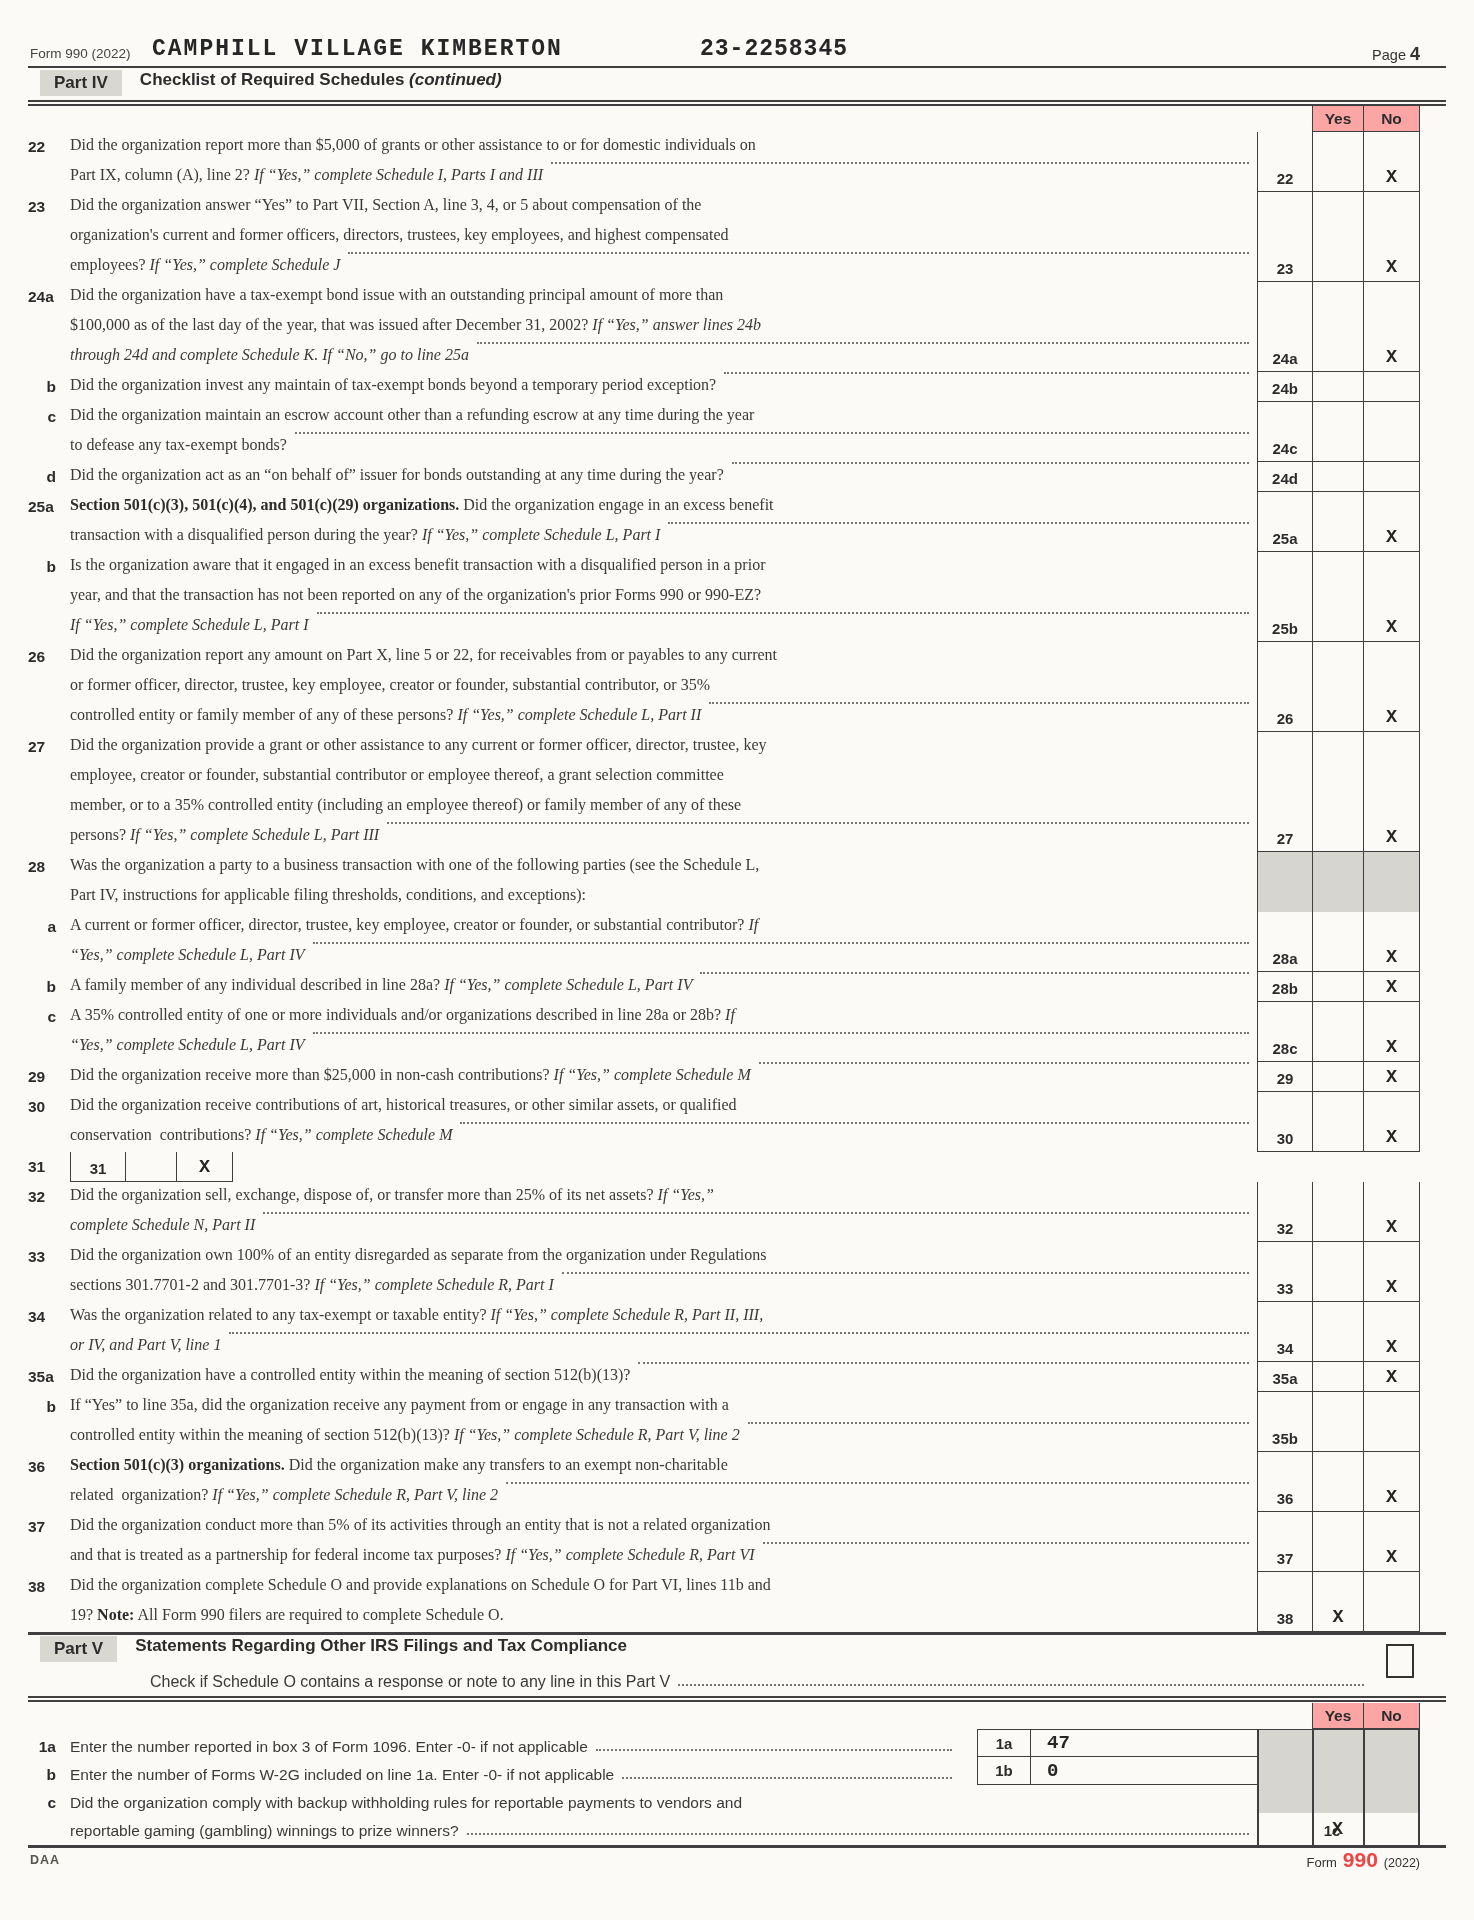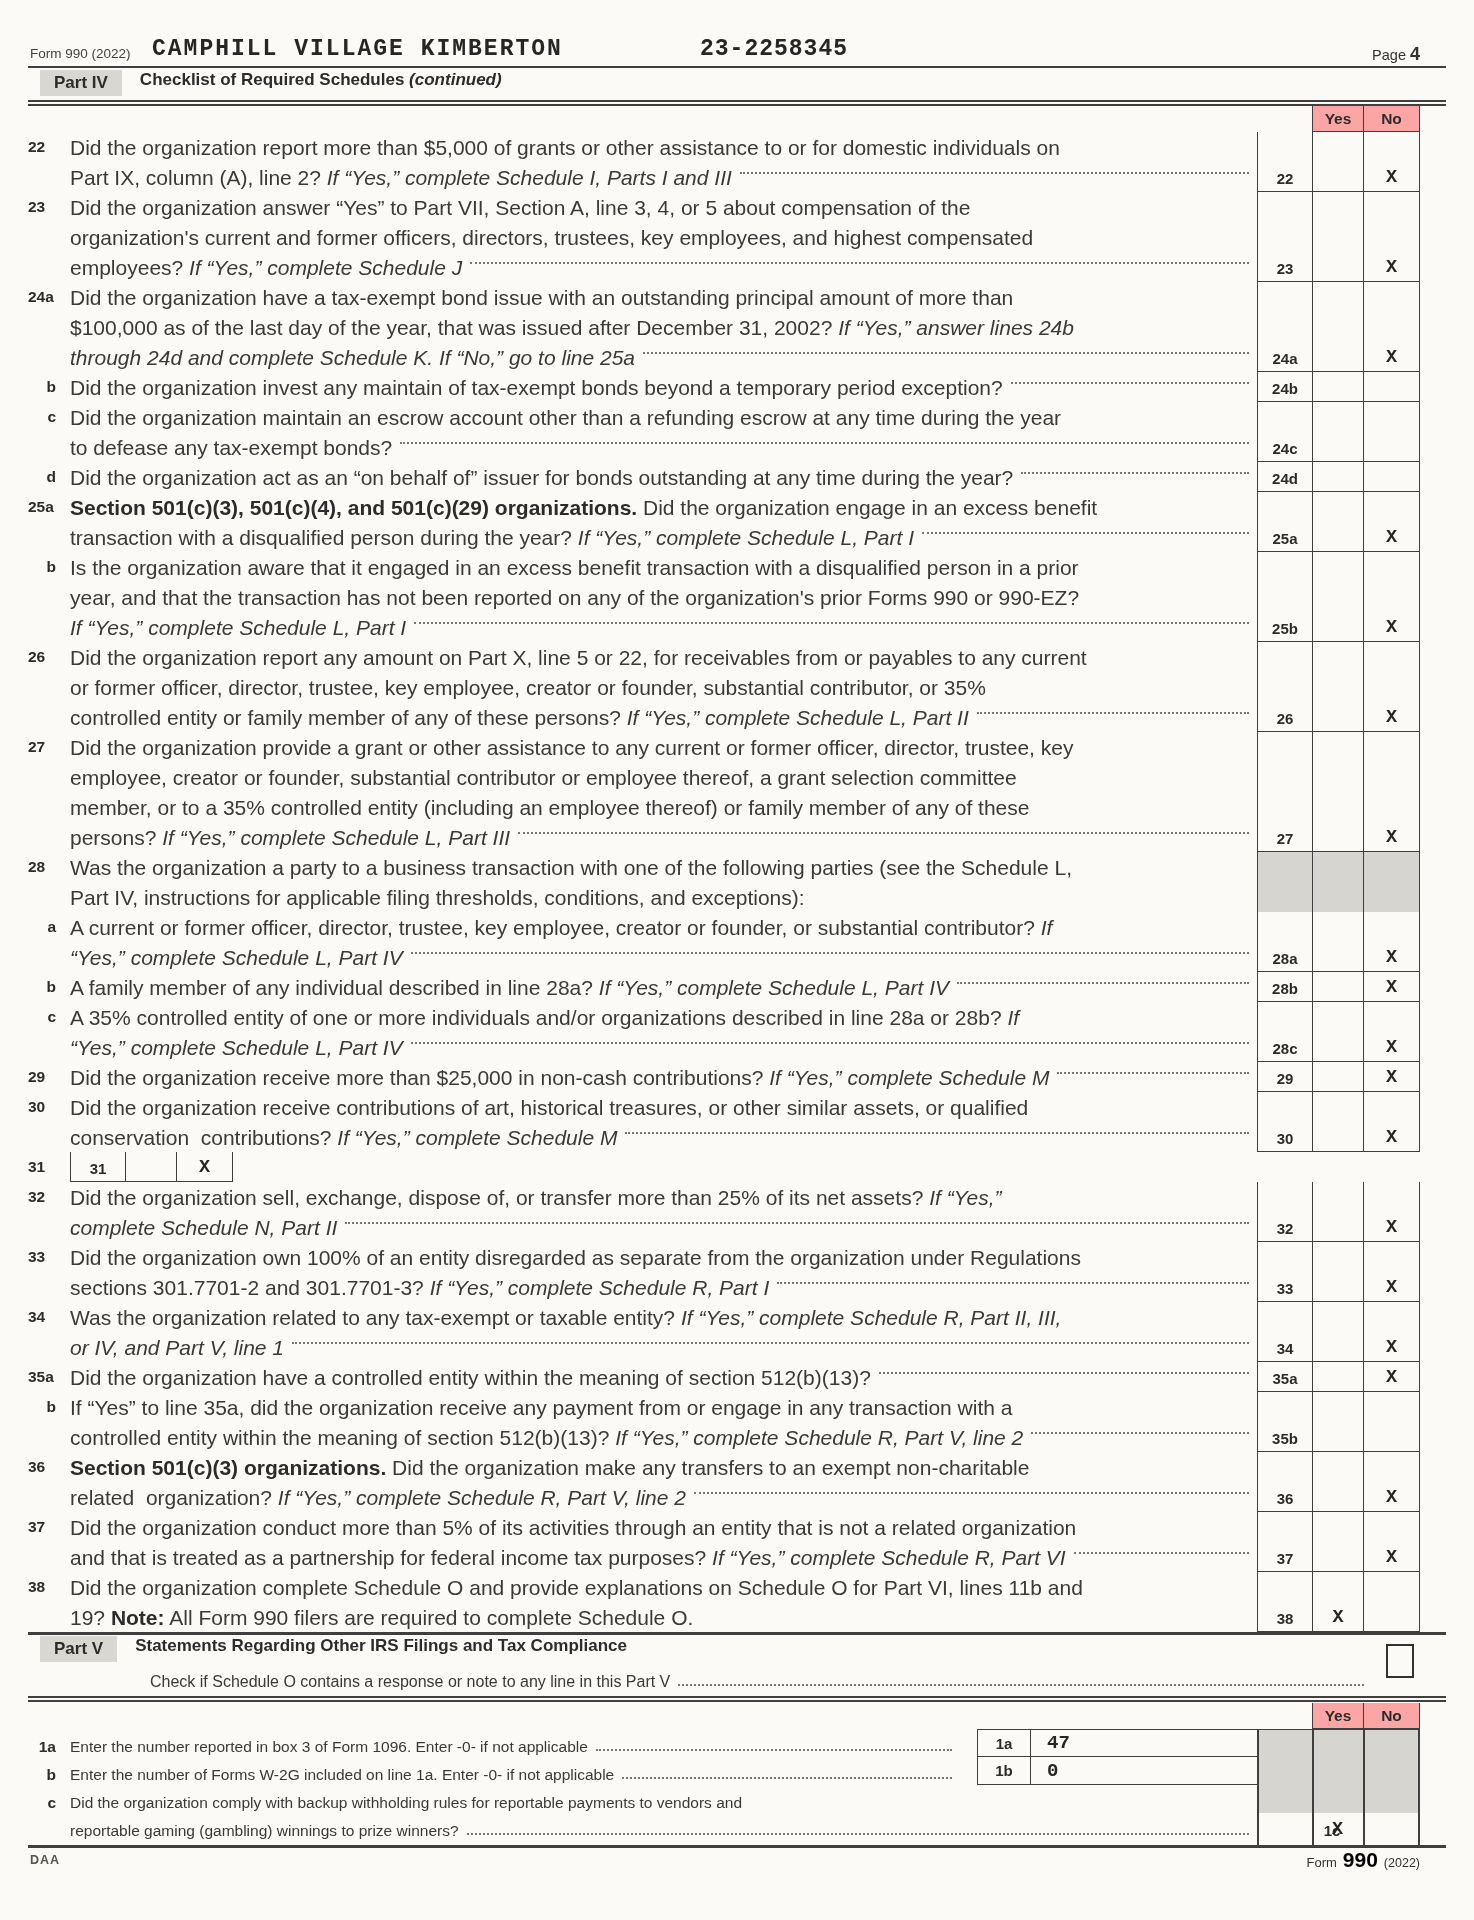--- a/index.html
+++ b/index.html
@@ -26,21 +26,21 @@
   .ynh{box-sizing:border-box;display:flex;align-items:center;justify-content:center;
        font-weight:bold;font-size:15.5px;border-bottom:1.6px solid #3f3f3f;border-left:1.6px solid #3f3f3f;color:#2c2c2c;}
   .ynh.yes{width:51px;}
   .ynh.no{width:57px;border-right:1.6px solid #3f3f3f;}
   
   .questions{left:28px;top:132px;width:1392px;}
   .qrow{display:flex;align-items:stretch;}
   .qlab{width:42px;flex:none;font-weight:bold;font-size:15.5px;line-height:30px;color:#2c2c2c;}
   .qlab.sub{text-align:right;padding-right:14px;box-sizing:border-box;}
   .qtxt{flex:1;min-width:0;}
-  .qline{height:30px;display:flex;align-items:center;font-size:21px;overflow:hidden;}
+  .qline{height:30px;display:flex;align-items:flex-start;font-size:16px;overflow:hidden;font-family:Liberation Serif, serif;}
   .qline span{white-space:pre;line-height:25px;}
   .it{font-style:italic;}
   .bd{font-weight:bold;color:#2c2c2c;}
   .lead{flex:1;min-width:18px;border-bottom:2px dotted #767672;margin:0 8px 8px 8px;}
   .ansblk{flex:none;width:163px;display:flex;}
   .ac{box-sizing:border-box;border-left:1.6px solid #3f3f3f;border-bottom:1.6px solid #3f3f3f;
       display:flex;align-items:flex-end;justify-content:center;}
   .ac.num{width:55px;}
   .ac.yes{width:51px;}
   .ac.no{width:57px;border-right:1.6px solid #3f3f3f;}
@@ -72,21 +72,21 @@
   .p5bv{font-family:"Liberation Mono",monospace;font-weight:bold;font-size:19px;color:#262626;
         display:flex;align-items:center;padding-left:16px;}
   .p5cell{display:flex;align-items:flex-end;justify-content:center;}
   .c1c{left:1299px;top:1816px;width:66px;height:27px;}
   .c1cx{left:1312px;top:1814px;width:51px;height:29px;}
   
   .botrule{left:28px;right:28px;top:1845px;height:2.5px;background:#3f3f3f;}
   .daa{left:30px;top:1853px;font-size:12.5px;font-weight:bold;letter-spacing:1px;color:#55544f;}
   .formfoot{right:54px;top:1848px;display:flex;align-items:baseline;gap:6px;color:#333;}
   .formfoot .w{font-size:13px;}
-  .formfoot .n{font-size:21px;font-weight:bold;color:#000000;}
+  .formfoot .n{font-size:21px;font-weight:bold;color:#ef4444;}
   .formfoot .y{font-size:12.5px;}
 </style>
 </head>
 <body>
 
 <div class="page">
 
   <div class="abs fhdr">Form 990 (2022)</div>
   <div class="abs orgname">CAMPHILL VILLAGE KIMBERTON</div>
   <div class="abs ein">23-2258345</div>

